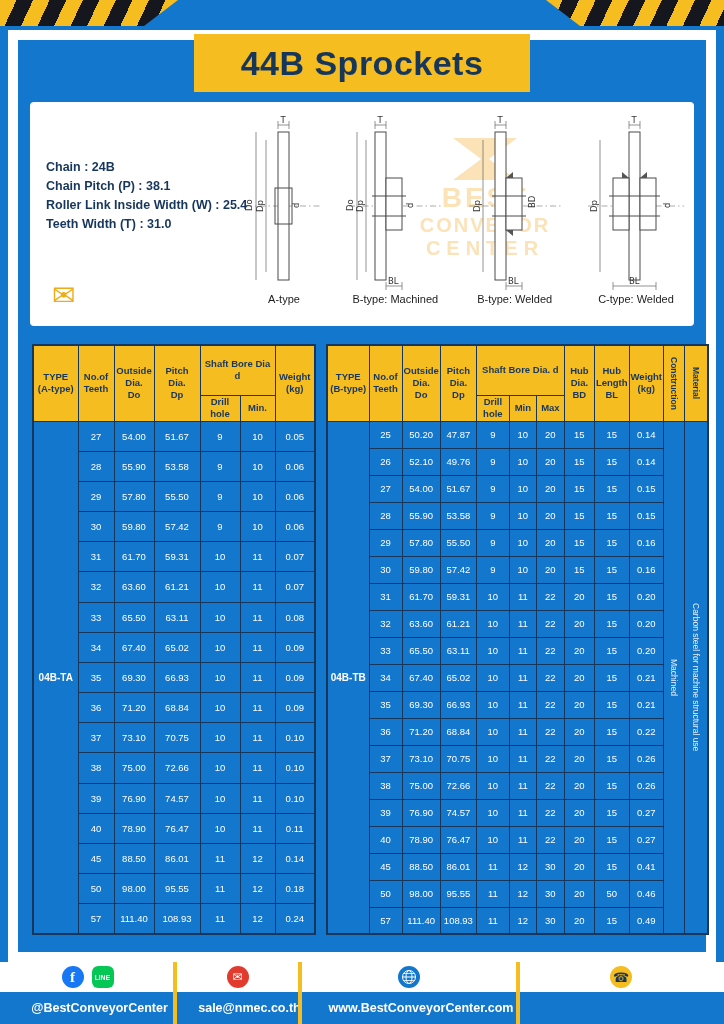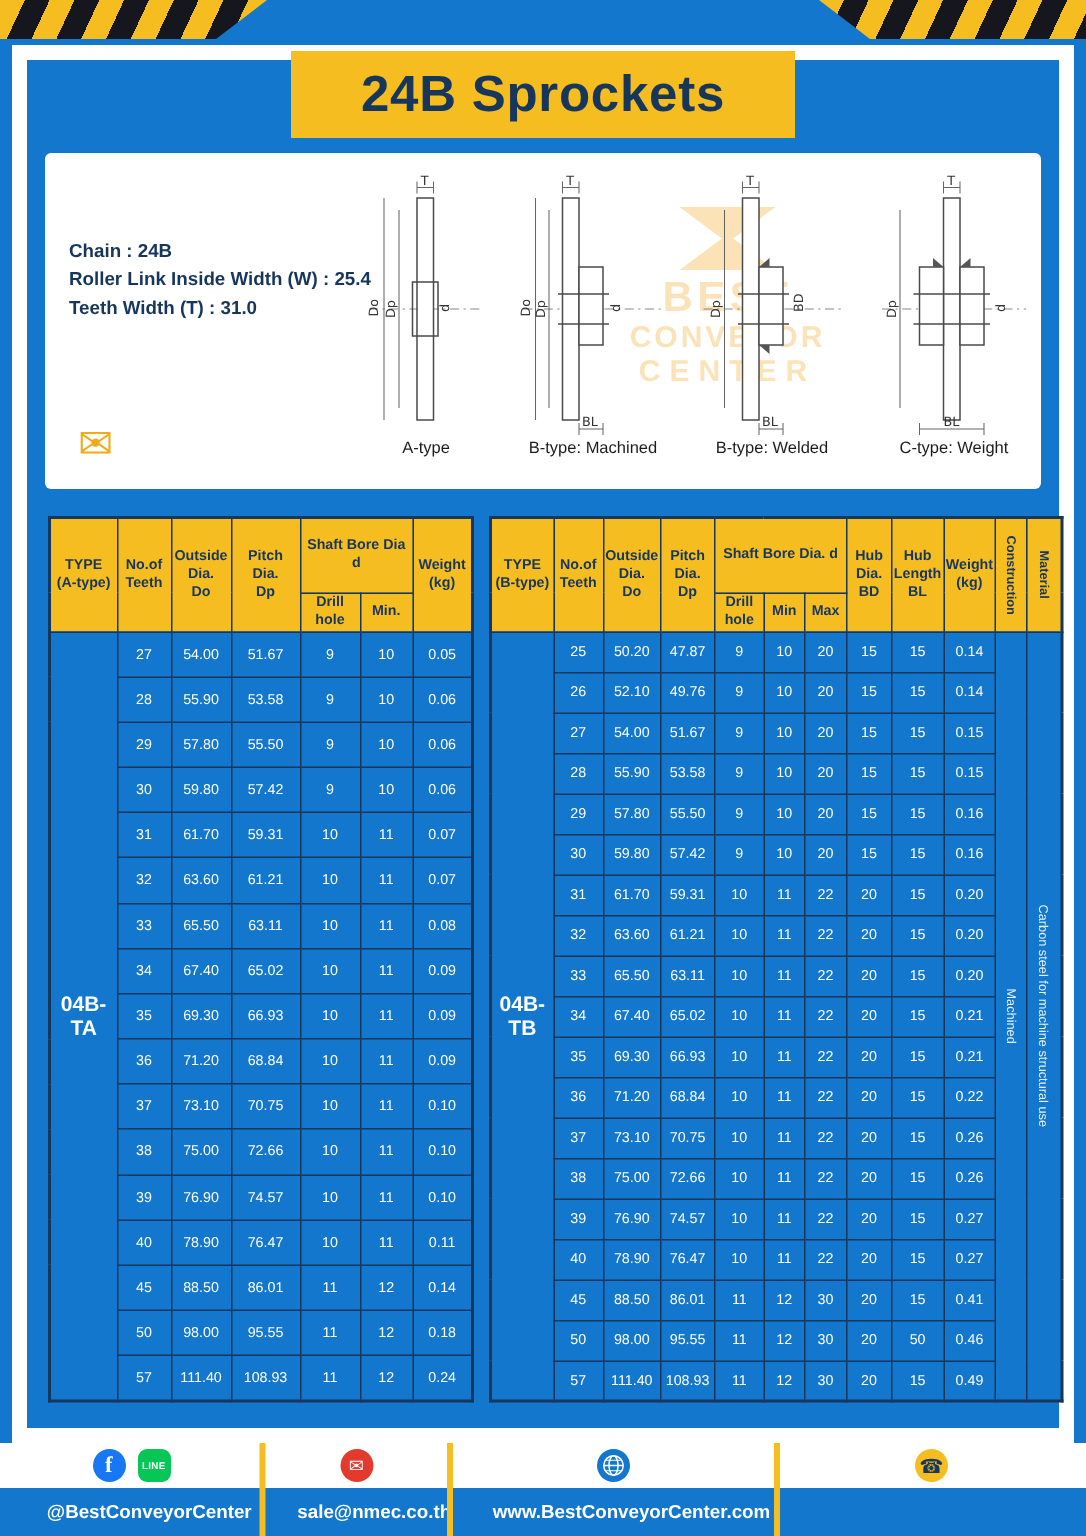--- a/index.html
+++ b/index.html
@@ -52,21 +52,21 @@
   
   .tables { position:absolute; left:32px; top:344px; display:flex; gap:10px; z-index:4; }
   table { border-collapse:collapse; border:2px solid #17365c; }
   th, td { border:1px solid #17365c; text-align:center; vertical-align:middle; padding:0 1px; }
   th { background:#f5bd1f; color:#17365c; font-size:9.5px; font-weight:bold; white-space:pre-line; line-height:1.25; }
   thead tr:first-child th { height:50px; }
   thead tr:last-child th { height:26px; }
   td { background:#1377cd; color:#ffffff; font-size:9.5px; }
   .t-left  td { height:30px; }
   .t-right td { height:27px; }
-  td.type-cell { font-weight:bold; font-size:14px; }
+  td.type-cell { font-weight:bold; font-size:10px; }
   .vth { writing-mode:vertical-rl; text-orientation:mixed; padding:3px 1px; font-size:8.5px; }
   td.vtext { writing-mode:vertical-rl; text-orientation:mixed; font-size:8.5px; color:#e8f1fa; white-space:nowrap; }
 
   
   .footer { position:absolute; left:0; bottom:0; width:724px; height:62px; z-index:6; }
   .f-row { display:grid; grid-template-columns:175px 125px 218px 1fr; width:100%; }
   .f-icons { background:#ffffff; height:30px; }
   .f-text  { background:#1377cd; height:32px; color:#ffffff; font-weight:bold; font-size:12.5px;margin-left:12px; }
   .f-cell { display:flex; align-items:center; justify-content:center; gap:8px; }
   .f-sep { position:absolute; top:0; width:4px; height:62px; background:#f5bd1f; z-index:7; }
@@ -78,32 +78,33 @@
   .globec { background:#1377cd; }
   .phonec { background:#f5bd1f; color:#17365c; font-size:13px; }
 </style>
 </head>
 <body>
 
 <div class="hazard left"></div>
 <div class="hazard right"></div>
 <div class="frame"></div>
 
-<div class="title-banner">24B Sprockets</div>
+<div class="title-banner">44B Sprockets</div>
 
 <div class="panel">
   <div class="watermark">
     <div class="wm-shape"></div>
     <div class="wm-l1">BEST</div>
     <div class="wm-l2">CONVEYOR</div>
     <div class="wm-l3">CENTER</div>
   </div>
 
   <div class="specs">
     <div>Chain : 24B</div>
+    <div>Chain Pitch (P) : 38.1</div>
     <div>Roller Link Inside Width (W) : 25.4</div>
     <div>Teeth Width (T) : 31.0</div>
   </div>
 
   <div class="panel-mail">✉</div>
 
   <div class="drawings">
 
     <div class="figure">
       <svg class="dwg" width="84" height="178" viewBox="0 0 84 178">
@@ -186,21 +187,21 @@
           <line class="dim" x1="56" y1="7" x2="56" y2="15"></line>
         <text x="47.5" y="9">T</text>
         <line class="dim" x1="16" y1="26" x2="16" y2="158"></line>
         <text transform="rotate(-90 13 98)" x="13" y="98">Dp</text>
         <text transform="rotate(-90 86 94)" x="86" y="94">d</text>
         <line class="dim" x1="29" y1="172" x2="72" y2="172"></line>
         <line class="dim" x1="29" y1="168" x2="29" y2="176"></line>
           <line class="dim" x1="72" y1="168" x2="72" y2="176"></line>
         <text x="45" y="170">BL</text>
       </svg>
-      <div class="fig-label">C-type: Weight</div>
+      <div class="fig-label">C-type: Welded</div>
     </div>
   </div>
 </div>
 
 <div class="tables">
 
   <table class="t-left">
     <colgroup>
       <col style="width:45px">
         <col style="width:36px">

